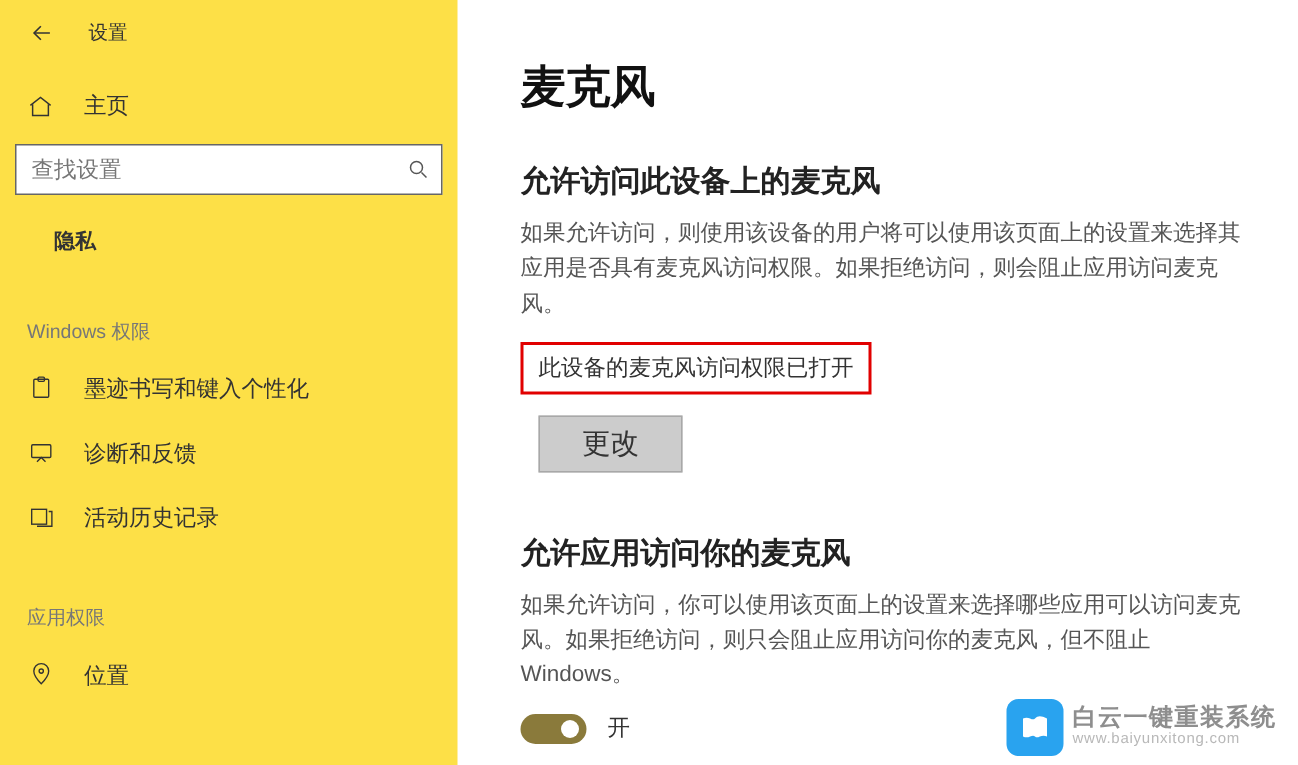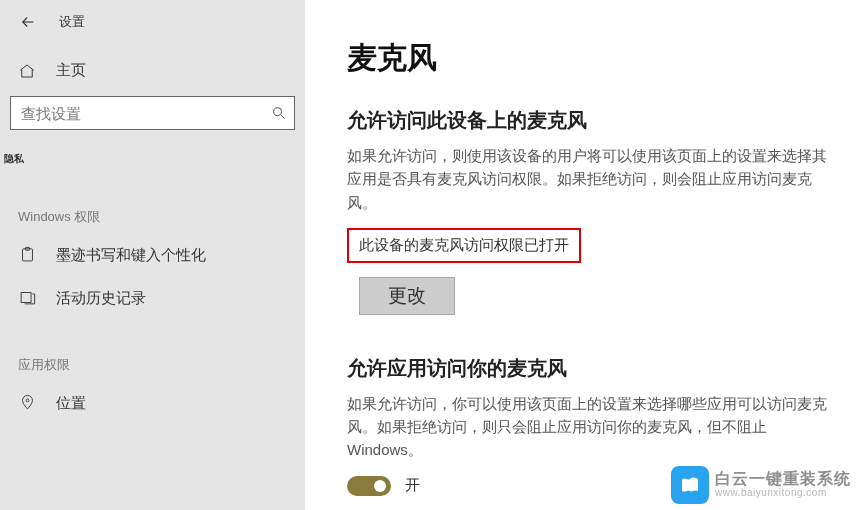--- a/index.html
+++ b/index.html
@@ -1,29 +1,29 @@
 <!DOCTYPE html>
 <html><head>
 <meta charset="utf-8">
 <style>
 * { margin: 0; padding: 0; box-sizing: border-box; font-family: "Microsoft YaHei", "Segoe UI", sans-serif; }
 body { width: 865px; height: 510px; background: #fff; overflow: hidden; position: relative; }
 .container { display: flex; width: 100%; height: 100%; }
-.sidebar { width: 305px; height: 100%; background: #e5e5e5; position: relative; }
+.sidebar { width: 305px; height: 100%; background: #fde047; position: relative; }
 .topbar { height: 43px; display: flex; align-items: center; padding-left: 11px; }
 .back-btn { width: 34px; height: 34px; display: flex; align-items: center; justify-content: center; cursor: pointer; }
 .win-title { font-size: 13px; color: #333; margin-left: 14px; }
 .home-row { display: flex; align-items: center; padding: 10px 0 10px 18px; margin-top: 8px; cursor: pointer; }
 .home-row .icon { width: 18px; display: flex; justify-content: center; }
 .home-row .label { margin-left: 20px; font-size: 15px; color: #333; }
 .search-wrap { margin: 6px 10px 0 10px; position: relative; }
 .search-input { width: 100%; height: 34px; border: 1px solid #666; background: #fff; padding: 0 34px 0 10px; font-size: 15px; color: #333; outline: none; }
 .search-input::placeholder { color: #777; }
 .search-icon { position: absolute; right: 8px; top: 50%; transform: translateY(-50%); }
-.cat-title { font-size: 10px; font-weight: 600; color: #333; padding: 22px 0 6px 4px; }
+.cat-title { font-size: 14px; font-weight: 600; color: #333; padding: 22px 0 6px 36px; }
 .section-label { font-size: 13px; color: #777; padding: 36px 0 8px 18px; }
 .nav-item { display: flex; align-items: flex-start; padding: 12px 0 12px 18px; cursor: pointer; }
 .nav-item .icon { width: 18px; display: flex; justify-content: center; color: #333; }
 .nav-item .label { margin-left: 20px; font-size: 15px; color: #333; }
 .main { flex: 1; padding: 38px 20px 0 42px; overflow: hidden; }
 .page-title { font-size: 30px; font-weight: 600; color: #111; margin-bottom: 28px; }
 .sub-title { font-size: 20px; font-weight: 600; color: #222; margin-bottom: 10px; }
 .desc { font-size: 15px; color: #555; line-height: 1.55; max-width: 480px; margin-bottom: 10px; }
 .status-box { border: 2.5px solid #e10000; padding: 6px 10px; display: inline-block; font-size: 15px; color: #333; margin-top: 4px; min-width: 220px; }
 .change-btn { display: inline-block; margin-top: 14px; margin-left: 12px; padding: 5px 28px; border: 1px solid #a8a8a8; background: #ccc; font-size: 19px; color: #333; cursor: pointer; }
@@ -81,20 +81,29 @@
     <div class="nav-item">
       <span class="icon">
         <svg width="17" height="17" viewBox="0 0 24 24" fill="none" stroke="#333" stroke-width="1.3">
             <rect x="5" y="4" width="14" height="17" rx="1"></rect>
             <rect x="9" y="2" width="6" height="4" rx="1"></rect>
           </svg>
       </span>
       <span class="label">墨迹书写和键入个性化</span>
     </div>
 
+    <div class="nav-item">
+      <span class="icon">
+        <svg width="17" height="17" viewBox="0 0 24 24" fill="none" stroke="#333" stroke-width="1.3">
+            <rect x="3" y="5" width="18" height="12" rx="1"></rect>
+            <path d="M8 21l4-4 4 4"></path>
+          </svg>
+      </span>
+      <span class="label">诊断和反馈</span>
+    </div>
 
     <div class="nav-item">
       <span class="icon">
         <svg width="17" height="17" viewBox="0 0 24 24" fill="none" stroke="#333" stroke-width="1.3">
             <rect x="3" y="5" width="14" height="14"></rect>
             <path d="M19 7h3v14H8"></path>
           </svg>
       </span>
       <span class="label">活动历史记录</span>
     </div>

